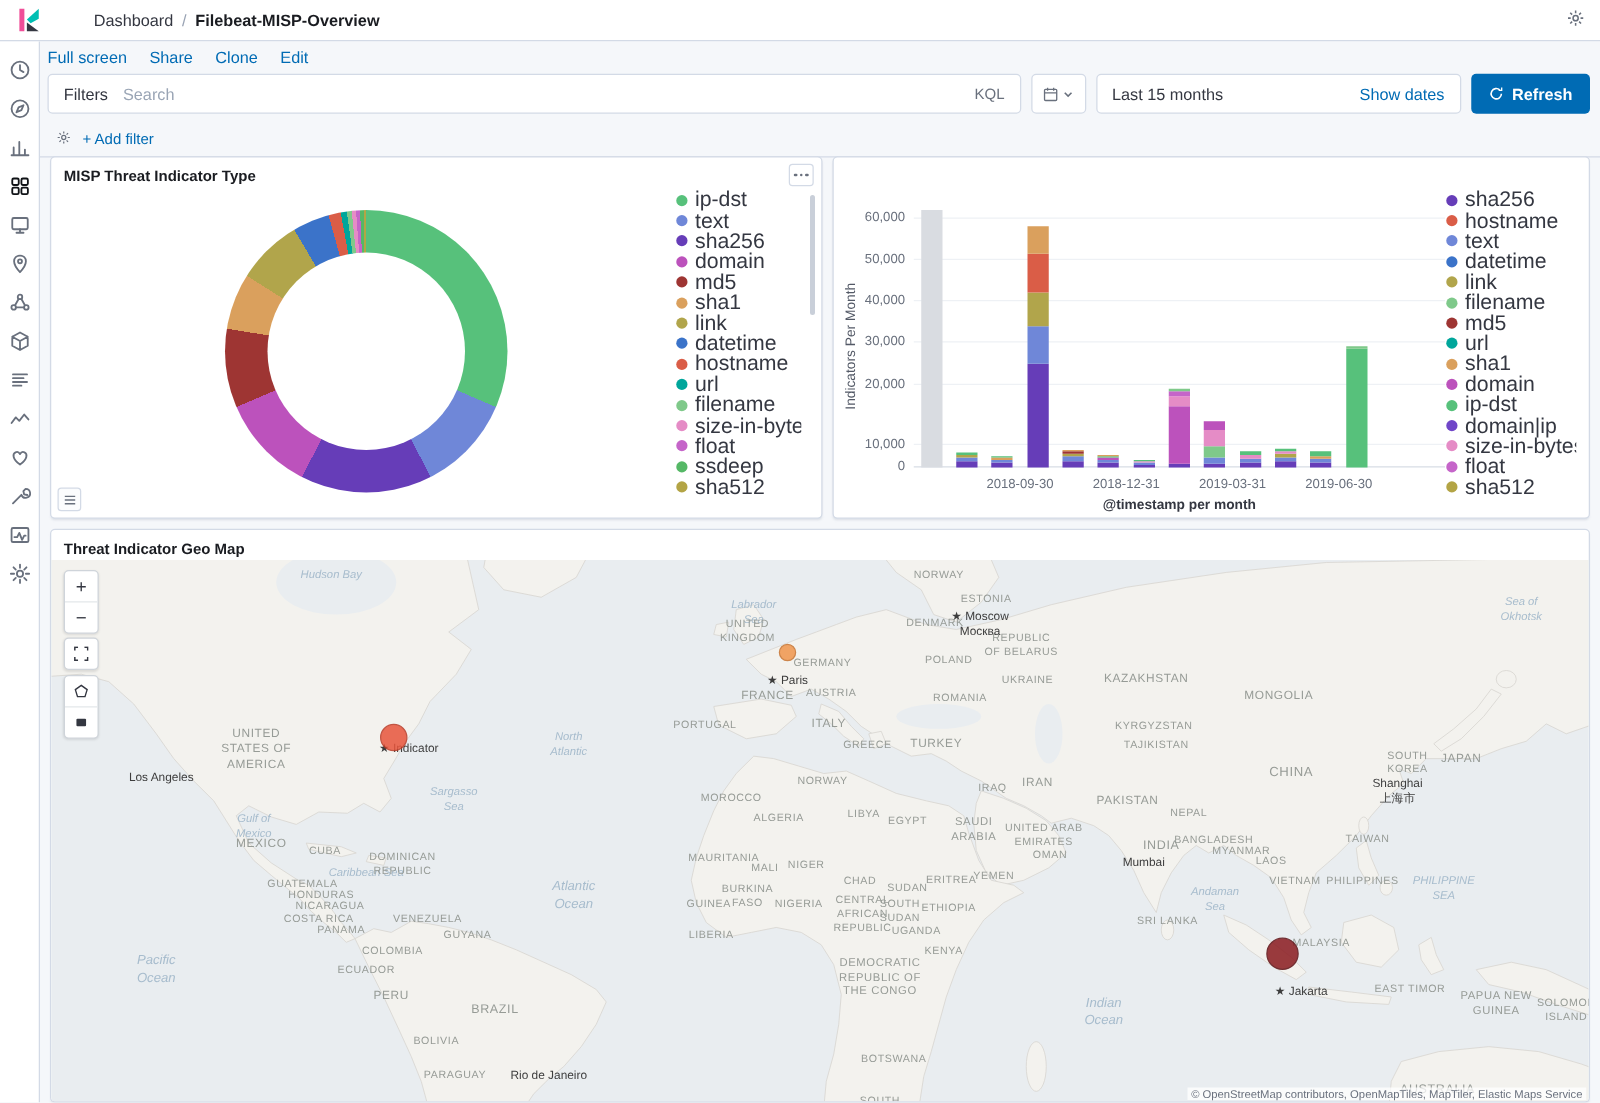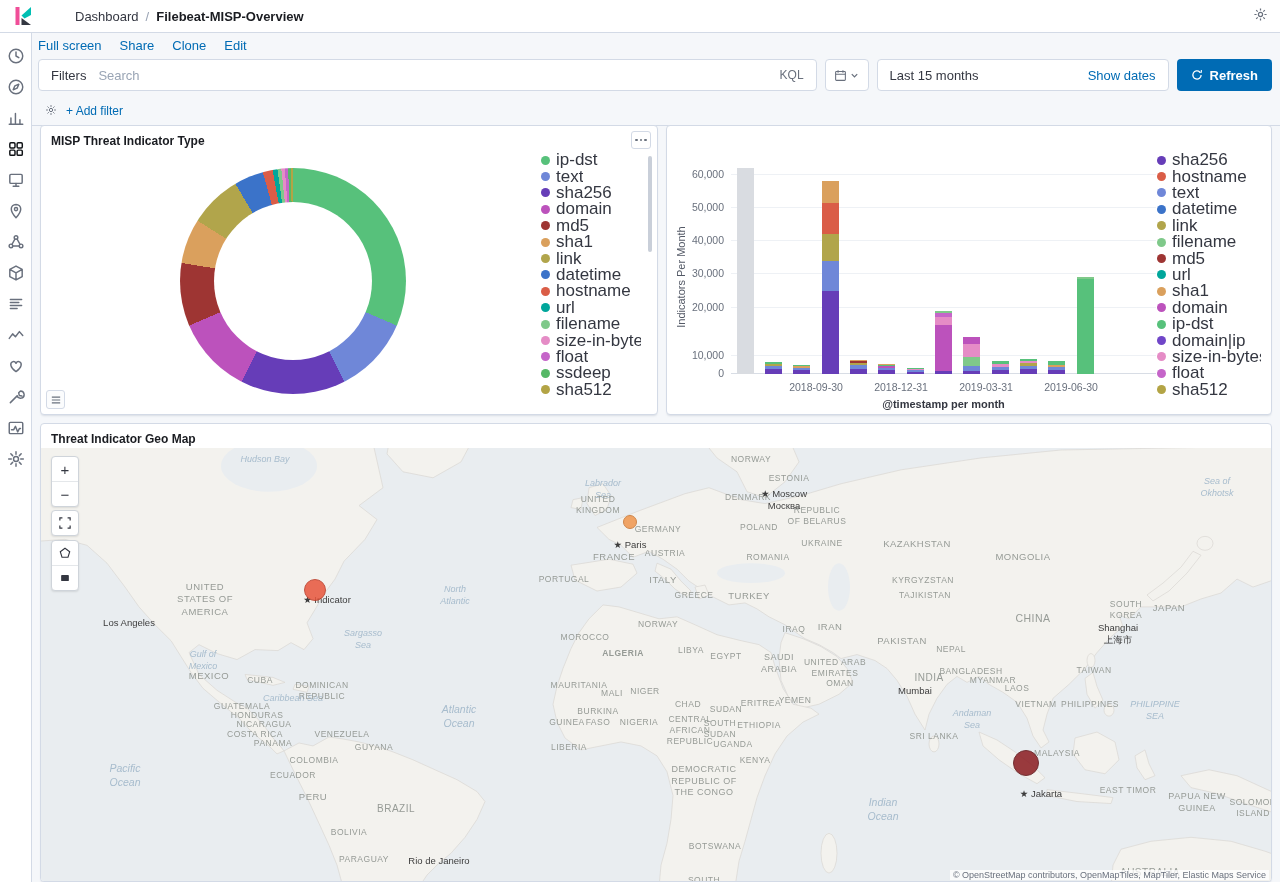--- a/index.html
+++ b/index.html
@@ -605,21 +605,21 @@
             <span class="ml c" style="left: 992px; top: 171px; font-size: 10.5px;">CHINA</span>
             <span class="ml c" style="left: 1085px; top: 162px;">SOUTH
 KOREA</span>
             <span class="ml c" style="left: 1128px; top: 160px; font-size: 9.5px;">JAPAN</span>
             <span class="ml c" style="left: 544px; top: 190px;">MOROCCO</span>
             <span class="ml c" style="left: 617px; top: 177px;">NORWAY</span>
             <span class="ml c" style="left: 753px; top: 182px;">IRAQ</span>
             <span class="ml c" style="left: 789px; top: 179px; font-size: 9.5px;">IRAN</span>
             <span class="ml c" style="left: 861px; top: 193px; font-size: 9.5px;">PAKISTAN</span>
             <span class="ml c" style="left: 910px; top: 202px;">NEPAL</span>
-            <span class="ml c" style="left: 582px; top: 206px; font-weight: bold;">ALGERIA</span>
+            <span class="ml c" style="left: 582px; top: 206px;">ALGERIA</span>
             <span class="ml c" style="left: 650px; top: 203px;">LIBYA</span>
             <span class="ml c" style="left: 685px; top: 209px;">EGYPT</span>
             <span class="ml c" style="left: 738px; top: 216px; font-size: 9px;">SAUDI
 ARABIA</span>
             <span class="ml c" style="left: 794px; top: 220px;">UNITED ARAB
 EMIRATES</span>
             <span class="ml c" style="left: 888px; top: 229px; font-size: 10px;">INDIA</span>
             <span class="ml c" style="left: 930px; top: 224px;">BANGLADESH</span>
             <span class="ml c" style="left: 952px; top: 233px;">MYANMAR</span>
             <span class="ml c" style="left: 976px; top: 241px;">LAOS</span>

